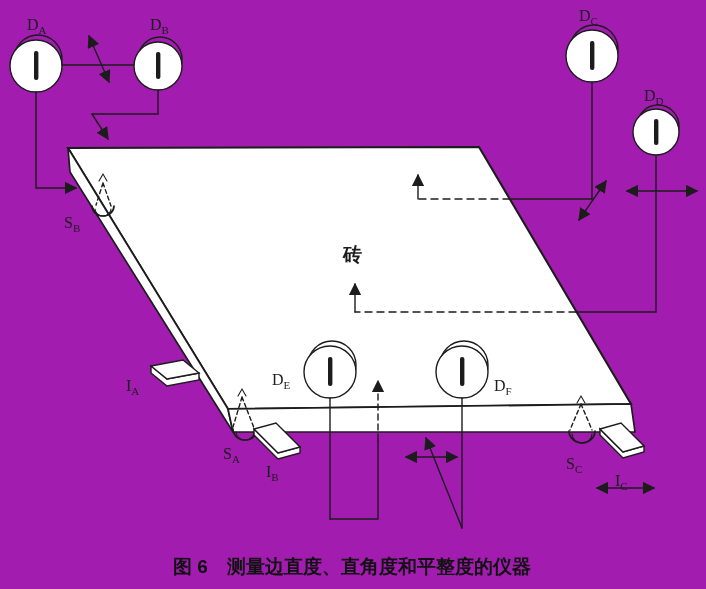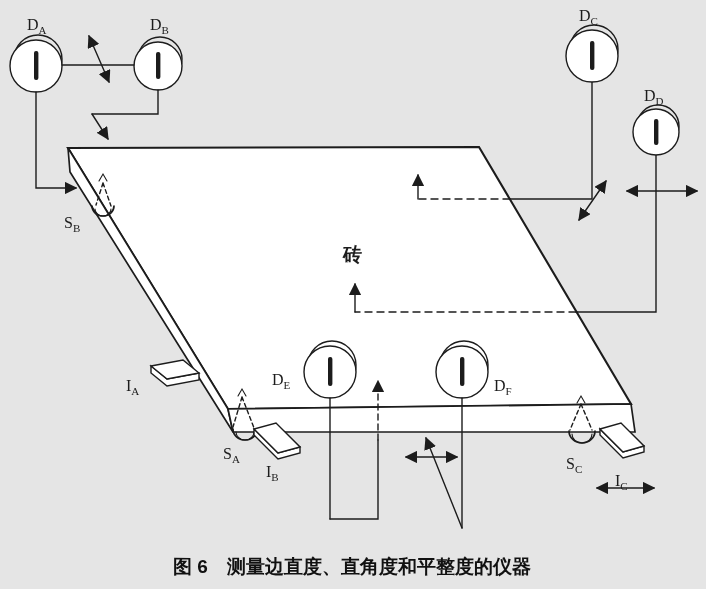--- a/index.html
+++ b/index.html
@@ -1,16 +1,16 @@
 <!DOCTYPE html>
 <html><head>
 <meta charset="utf-8">
 <style>
   html,body{margin:0;padding:0;background:#ffffff;}
-  .page{position:relative;width:706px;height:589px;background:#e5e5e5;overflow:hidden;}
+  .page{position:relative;width:706px;height:589px;background:#a21caf;overflow:hidden;}
   svg{display:block;}
   .lbl{font-family:"Liberation Serif",serif;font-size:16px;fill:#1c1c1c;}
   .lbl .sub{font-size:11px;}
   .cjk{font-family:"Liberation Sans","DejaVu Sans",sans-serif;font-size:19px;fill:#1c1c1c;font-weight:600;}
   .caption{font-family:"Liberation Sans","DejaVu Sans",sans-serif;font-size:19px;font-weight:bold;fill:#111;}
 </style>
 </head>
 <body>
 
 <div class="page">

